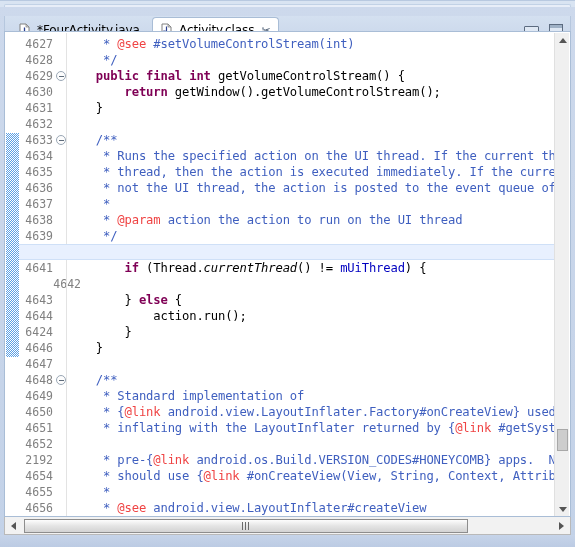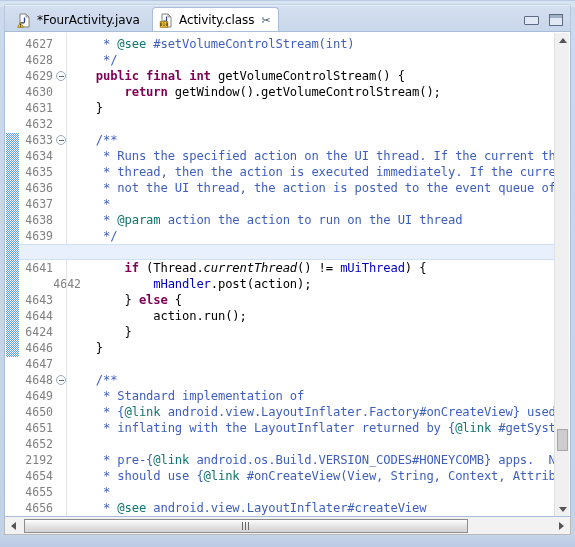--- a/index.html
+++ b/index.html
@@ -30,21 +30,21 @@
     width: 567px; height: 3px;
     background: #e8eef8;
     border: 1px solid #c2d2e6;
     border-bottom: none;
     border-radius: 2px 2px 0 0;
     box-sizing: border-box;
   }
 
   
   .tabbar {
-    position: absolute; left: 4px; top: 6px;
+    position: absolute; left: 4px; top: 16px;
     width: 567px; height: 26px;
     background: linear-gradient(to bottom, #d4e0f0 0%, #c8d6ea 100%);
     border-left: 1px solid #b6c7de;
     border-right: 1px solid #b6c7de;
     box-sizing: border-box;
   }
   .tab {
     position: absolute;
     top: 2px; height: 24px;
     display: flex; align-items: center;
@@ -183,21 +183,21 @@
     height: 16px;
     background: #e8f0fe;
     border-top: 1px solid #cfe0f7;
     border-bottom: 1px solid #cfe0f7;
     box-sizing: border-box;
   }
 
   
   .kw   { color: #7f0055; font-weight: bold; text-align: center; }
   .jdoc { color: #3f5fbf; }
-  .jtag { color: #0f766e; }
+  .jtag { color: #ef4444; }
   .jlnk { color: #3f5fbf; }
   .fld  { color: #0000c0; }
   .sta  { color: #000000; font-style: italic; }
   .plain{ color: #000000; }
 
   
   .vscroll {
     position: absolute; right: 1px; top: 1px;
     width: 15px; height: 484px;
     background: #f0f0f0;
@@ -376,21 +376,20 @@
         <div class="code-line" style="top: 84px;"><span class="plain"></span></div>
         <div class="code-line" style="top: 100px;"><span class="jdoc">    /**</span></div>
         <div class="code-line" style="top: 116px;"><span class="jdoc">     * Runs the specified action on the UI thread. If the current threa</span></div>
         <div class="code-line" style="top: 132px;"><span class="jdoc">     * thread, then the action is executed immediately. If the current</span></div>
         <div class="code-line" style="top: 148px;"><span class="jdoc">     * not the UI thread, the action is posted to the event queue of th</span></div>
         <div class="code-line" style="top: 164px;"><span class="jdoc">     *</span></div>
         <div class="code-line" style="top: 180px;"><span class="jdoc">     * </span><span class="jtag">@param</span><span class="jdoc"> action the action to run on the UI thread</span></div>
         <div class="code-line" style="top: 196px;"><span class="jdoc">     */</span></div>
         <div class="code-line" style="top: 212px;"><span class="plain">    </span><span class="kw">public final void</span><span class="plain"> runOnUiThread(Runnable action) {</span></div>
         <div class="code-line" style="top: 228px;"><span class="plain">        </span><span class="kw">if</span><span class="plain"> (Thread.</span><span class="sta">currentThread</span><span class="plain">() != </span><span class="fld">mUiThread</span><span class="plain">) {</span></div>
-        <div class="code-line" style="top: 244px;"><span class="plain">            </span><span class="fld">mHandler</span><span class="plain">.post(action);</span></div>
         <div class="code-line" style="top: 260px;"><span class="plain">        } </span><span class="kw">else</span><span class="plain"> {</span></div>
         <div class="code-line" style="top: 276px;"><span class="plain">            action.run();</span></div>
         <div class="code-line" style="top: 292px;"><span class="plain">        }</span></div>
         <div class="code-line" style="top: 308px;"><span class="plain">    }</span></div>
         <div class="code-line" style="top: 324px;"><span class="plain"></span></div>
         <div class="code-line" style="top: 340px;"><span class="jdoc">    /**</span></div>
         <div class="code-line" style="top: 356px;"><span class="jdoc">     * Standard implementation of</span></div>
         <div class="code-line" style="top: 372px;"><span class="jdoc">     * {</span><span class="jtag">@link</span><span class="jlnk"> android.view.LayoutInflater.Factory#onCreateView</span><span class="jdoc">} used wh</span></div>
         <div class="code-line" style="top: 388px;"><span class="jdoc">     * inflating with the LayoutInflater returned by {</span><span class="jtag">@link</span><span class="jlnk"> #getSystemS</span></div>
         <div class="code-line" style="top: 420px;"><span class="jdoc">     * pre-{</span><span class="jtag">@link</span><span class="jlnk"> android.os.Build.VERSION_CODES#HONEYCOMB</span><span class="jdoc">} apps.  Newe</span></div>

